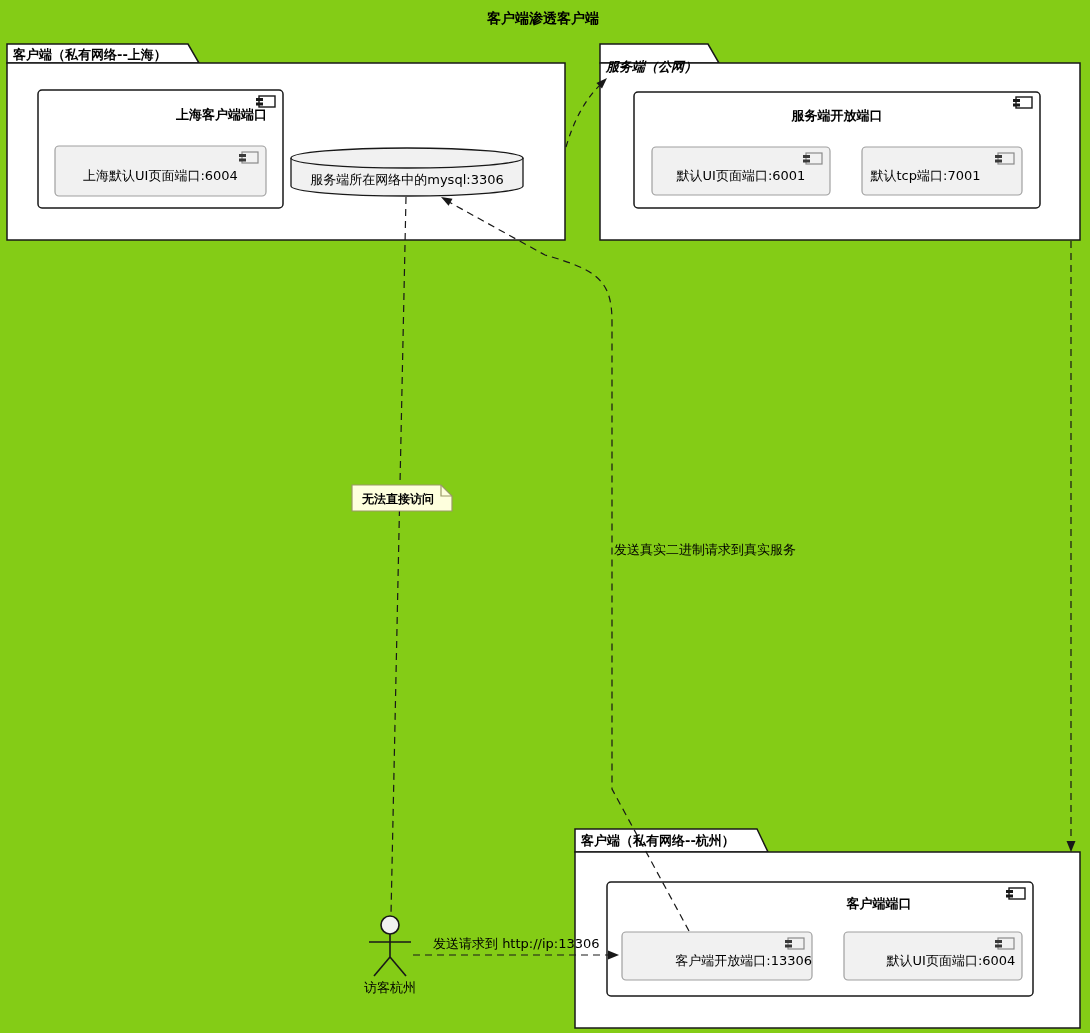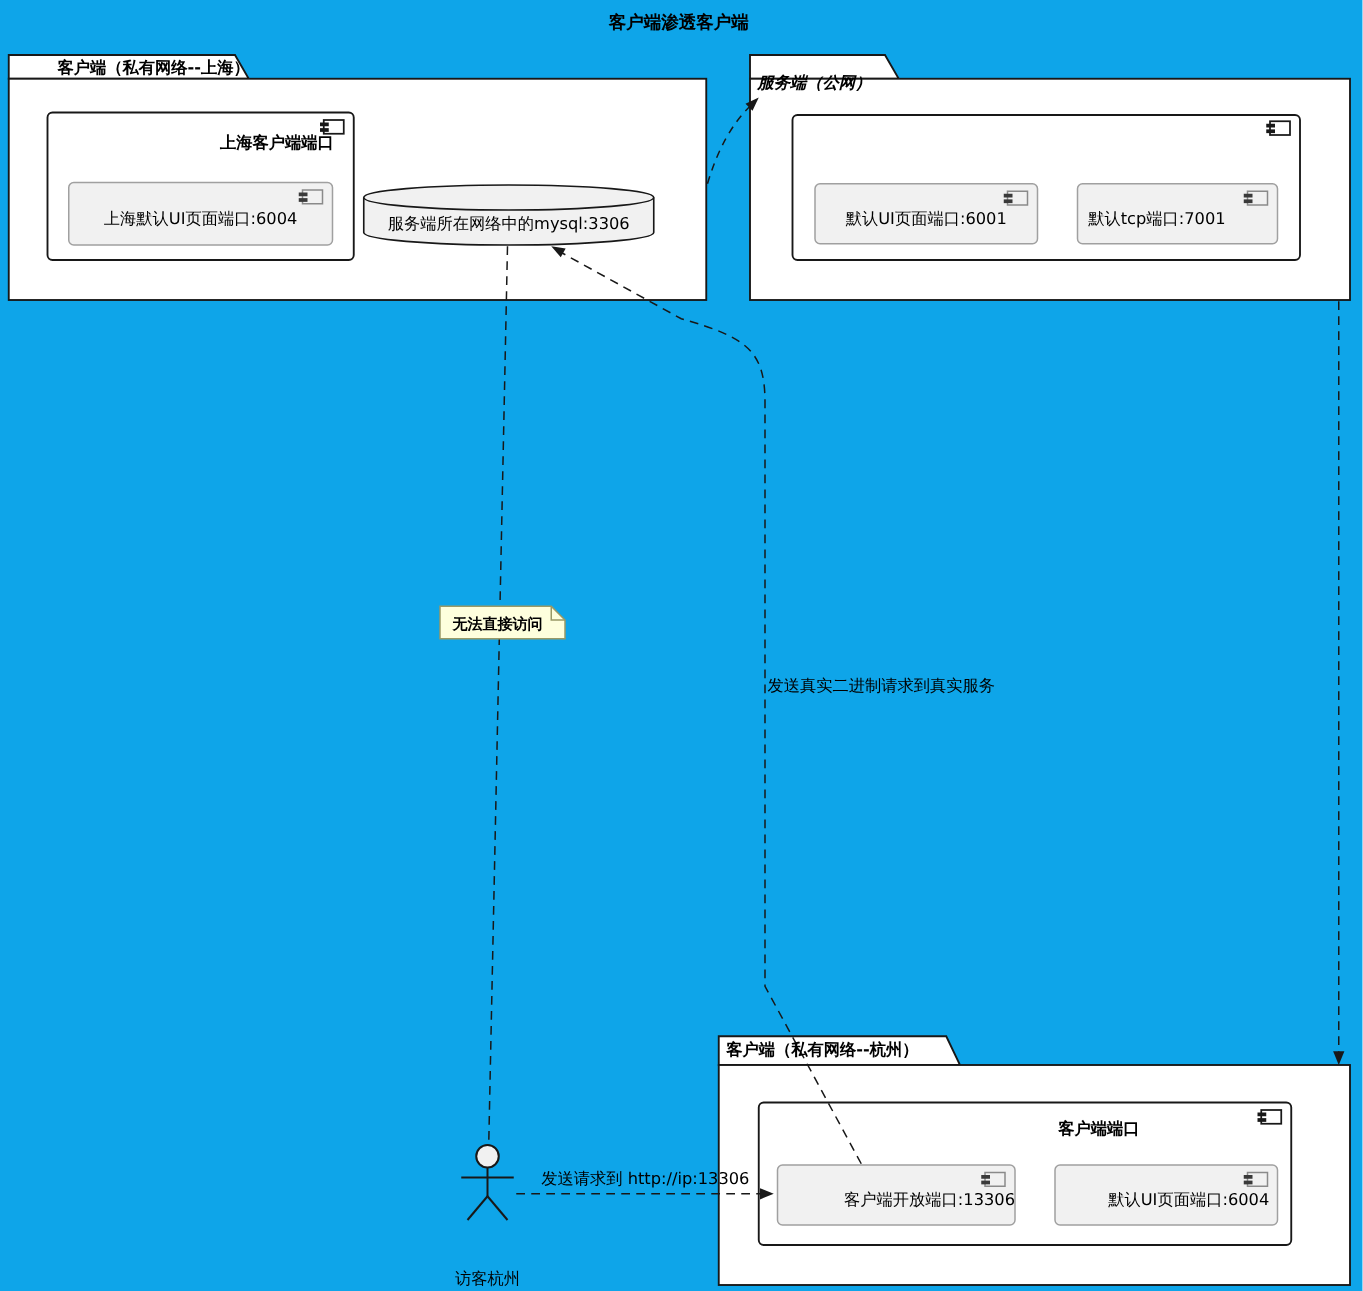--- a/index.html
+++ b/index.html
@@ -1,17 +1,17 @@
 <!DOCTYPE html>
 <html><head>
 <meta charset="utf-8">
 <style>
   html,body{margin:0;padding:0;background:#ffffff;}
   #canvas{
-    position:relative;width:1090px;height:1033px;background:#0ea5e9;overflow:hidden;
+    position:relative;width:1090px;height:1033px;background:#84cc16;overflow:hidden;
     font-family:"DejaVu Sans","Liberation Sans",sans-serif;color:#000;
   }
   #shapes{position:absolute;left:0;top:0;z-index:1;}
   .txt{position:absolute;z-index:2;font-size:13px;line-height:16px;white-space:nowrap;}
   .txt.c{text-align:center;white-space:normal;}
   .bold{font-weight:bold;}
   .title{font-size:14px;font-weight:bold;}
   .note-txt{font-size:12px;font-weight:bold;}
 </style>
 </head>
@@ -89,36 +89,37 @@
       <circle cx="390" cy="925" r="9" fill="#F1F1F1"></circle>
       <line x1="390" y1="934" x2="390" y2="957"></line>
       <line x1="369" y1="942" x2="411" y2="942"></line>
       <line x1="390" y1="957" x2="374" y2="976"></line>
       <line x1="390" y1="957" x2="406" y2="976"></line>
     </g>
   </svg>
 
   <div class="txt title c" style="left:343px;top:10px;width:400px;">客户端渗透客户端</div>
 
-  <div class="txt bold" style="left:13px;top:47px;margin-left:33px;">客户端（私有网络--上海）</div>
+  <div class="txt bold" style="left:13px;top:47px;">客户端（私有网络--上海）</div>
   <div class="txt bold" style="left:606px;top:59px;font-style:italic;">服务端（公网）</div>
   <div class="txt bold" style="left:581px;top:833px;">客户端（私有网络--杭州）</div>
 
   <div class="txt bold c" style="left:38px;top:107px;width:279px;padding-left:44px;">上海客户端端口</div>
   <div class="txt c" style="left:55px;top:168px;width:211px;">上海默认UI页面端口:6004</div>
 
+  <div class="txt bold c" style="left:634px;top:108px;width:406px;">服务端开放端口</div>
   <div class="txt c" style="left:652px;top:168px;width:178px;">默认UI页面端口:6001</div>
   <div class="txt c" style="left:862px;top:168px;width:127px;">默认tcp端口:7001</div>
 
   <div class="txt bold c" style="left:637px;top:896px;width:484px;">客户端端口</div>
   <div class="txt c" style="left:622px;top:953px;width:190px;text-align:right;">客户端开放端口:13306</div>
   <div class="txt c" style="left:844px;top:953px;width:214px;">默认UI页面端口:6004</div>
 
   <div class="txt c" style="left:291px;top:172px;width:232px;">服务端所在网络中的mysql:3306</div>
 
   <div class="txt note-txt c" style="left:352px;top:491px;width:92px;">无法直接访问</div>
 
   <div class="txt" style="left:614px;top:542px;">发送真实二进制请求到真实服务</div>
   <div class="txt" style="left:433px;top:936px;">发送请求到 http://ip:13306</div>
 
-  <div class="txt c" style="left:340px;top:980px;width:100px;margin-top:36px;">访客杭州</div>
+  <div class="txt c" style="left:340px;top:980px;width:100px;">访客杭州</div>
 
 </div>
 
 </body></html>

